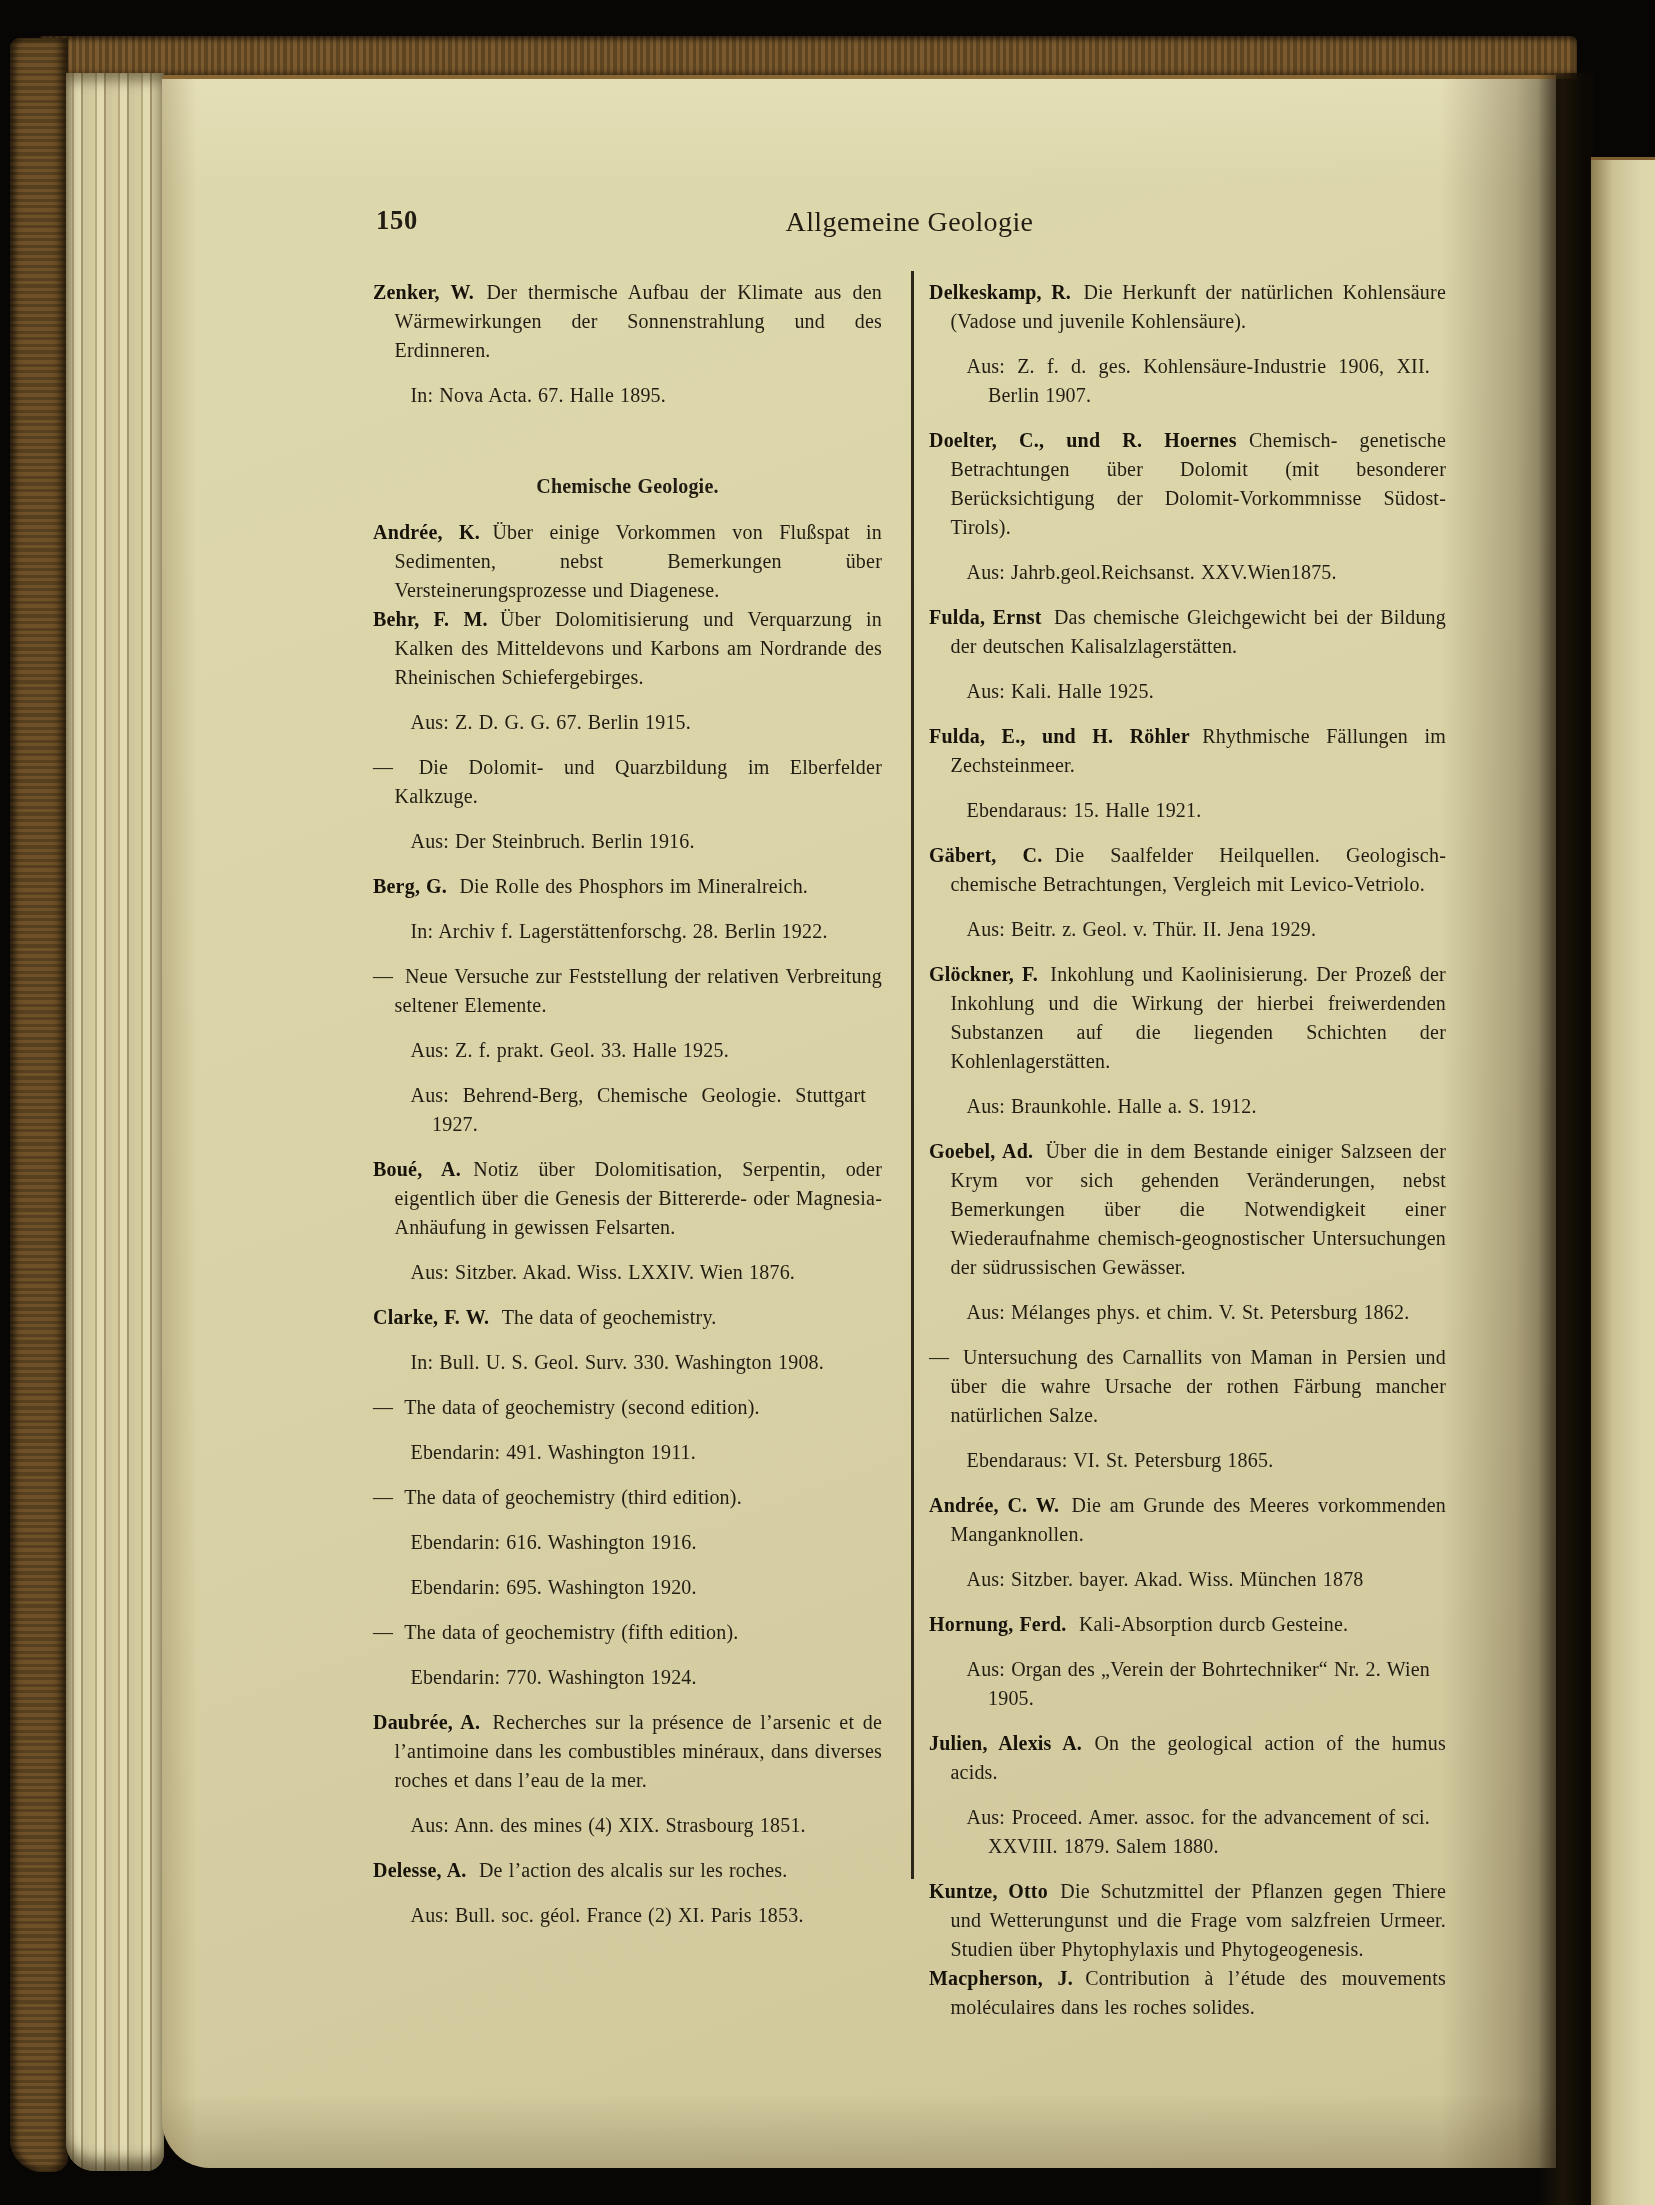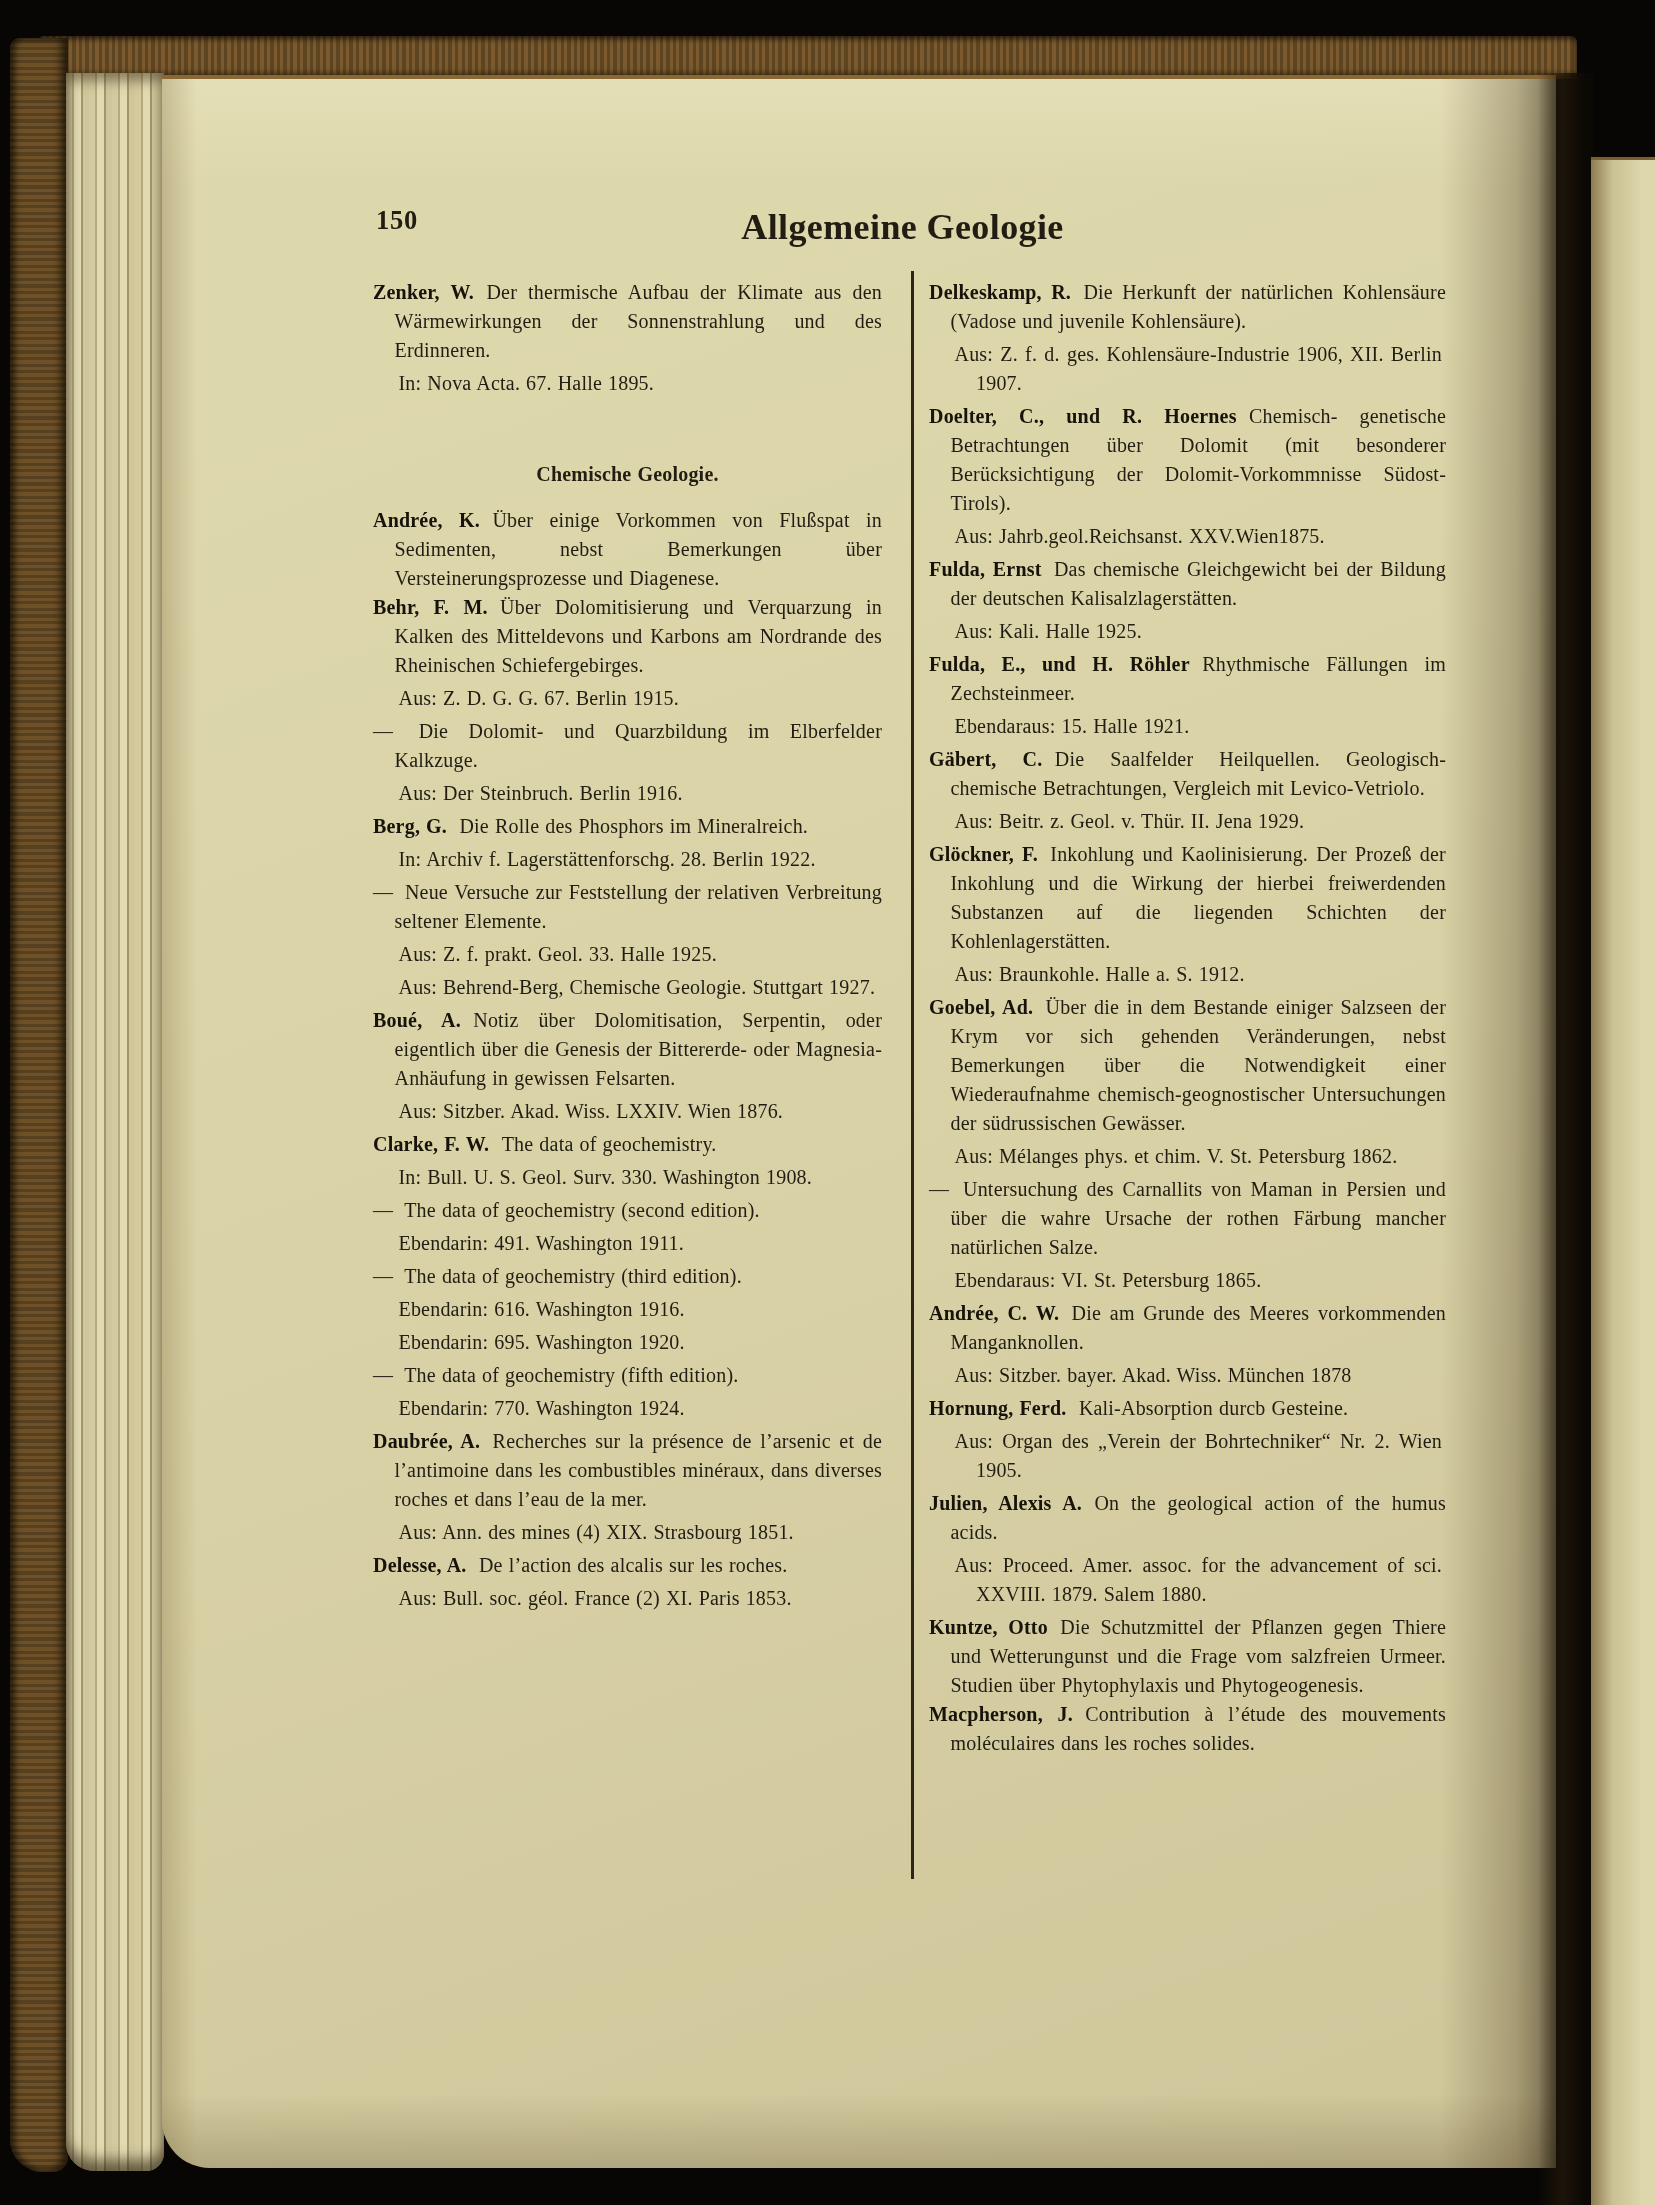--- a/index.html
+++ b/index.html
@@ -31,29 +31,29 @@
       linear-gradient(160deg,#ddd7ac 15%,#d8d1a5 55%,#cfc69a 100%);}
   
   .gutter{position:absolute;left:1538px;top:73px;width:55px;height:2132px;
     background:linear-gradient(to right, rgba(20,14,6,0) 0%, rgba(35,25,11,.72) 45%, rgba(12,8,3,.95) 85%, rgba(12,8,3,.9) 100%);}
   .facing-page{position:absolute;left:1591px;top:157px;width:65px;height:2048px;
     border-top:3.3px solid #7e5d2f;
     background:linear-gradient(to right,#8d7c50 0,#c9c094 21.5px,#ded7ac 51px);}
   
   .content{position:absolute;left:0;top:0;width:1533px;height:2089px;color:#211d12;}
   .pageno{position:absolute;left:214px;top:126px;font-size:26.5px;font-weight:bold;letter-spacing:0.8px;}
-  .running-header{position:absolute;left:200px;top:127px;width:1081px;text-align:center;
-    font-size:36px;font-weight:bold;letter-spacing:0.4px;}
+  .running-header{position:absolute;left:207px;top:127px;width:1081px;text-align:center;
+    font-size:28px;font-weight:normal;letter-spacing:0.4px;}
   .divider{position:absolute;left:749px;top:192px;width:2.5px;height:1608px;background:#2b2619;}
   .col{position:absolute;top:199px;font-size:20px;line-height:29px;text-align:justify;
     letter-spacing:0.2px;word-spacing:0.8px;}
   .col-left{left:211px;width:509px;}
   .col-right{left:767px;width:517px;}
   .entry{margin:0;padding-left:21.5px;text-indent:-21.5px;}
-  .src{margin:4px;padding-left:43px;text-indent:-21.5px;}
+  .src{margin:16px;padding-left:43px;text-indent:-21.5px;}
   .author{font-weight:bold;color:#17130a;margin-right:12.4px;}
   .dash{margin-right:5px;}
   .section-heading{margin:62px 0 17.4px;text-align:center;font-weight:bold;text-indent:0;}
 </style>
 </head>
 <body>
 
 <div class="screen">
   <div class="cover-top"></div>
   <div class="cover-left"></div>

